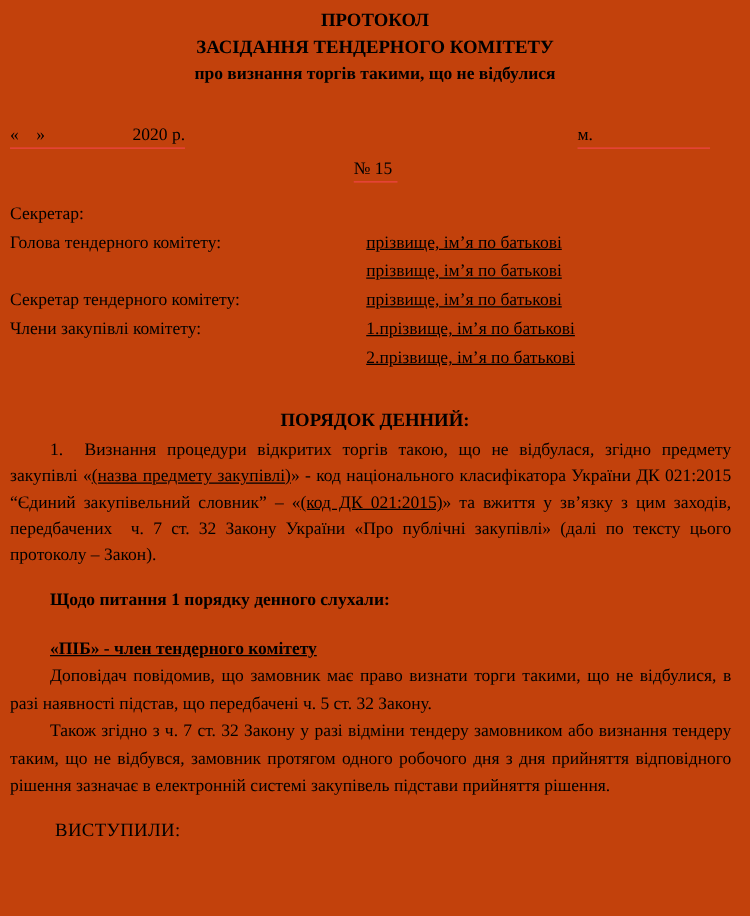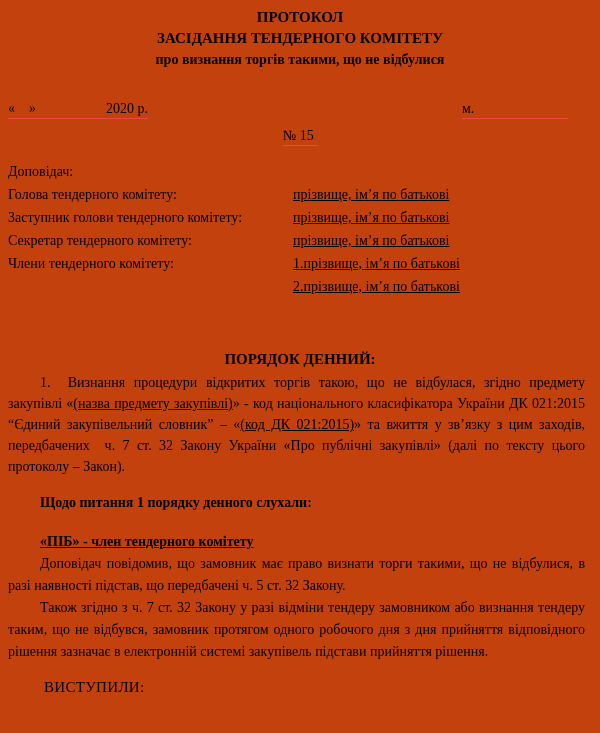--- a/index.html
+++ b/index.html
@@ -27,21 +27,21 @@
   .meta-city{position:absolute;left:462px;top:0;}
   .spacer-city{display:inline-block;width:94px;}
 
   
   .attendees{margin-top:44px;}
   .att-row{position:relative;height:23px;}
   .att-label{position:absolute;left:8px;top:0;white-space:nowrap;}
   .att-value{position:absolute;left:293px;top:0;text-decoration:underline;white-space:nowrap;}
 
   
-  .agenda-heading{margin-top:47px;text-align:center;font-weight:bold;font-size:15px;line-height:21px;}
+  .agenda-heading{margin-top:25px;text-align:center;font-weight:bold;font-size:15px;line-height:21px;}
   .para{margin:2px 15px 0 8px;text-align:justify;line-height:21px;text-indent:32px;}
   .iu{text-decoration:underline;}
 
   
   .subheading{margin:15px 15px 0 8px;font-weight:bold;text-indent:32px;line-height:21px;}
   .speaker-heading{margin:18px 15px 0 8px;font-weight:bold;text-indent:32px;line-height:22px;text-decoration:underline;}
   .body-para{margin:0 15px 0 8px;text-align:justify;line-height:22px;text-indent:32px;}
 
   
   .speeches-heading{margin:13px 15px 0 8px;font-weight:normal;font-size:15px;text-indent:36px;line-height:22px;letter-spacing:0.3px;}
@@ -62,36 +62,35 @@
       <span>«&nbsp;&nbsp;&nbsp;&nbsp;»</span><span class="spacer-date"></span><span>2020 р.</span>
     </span>
     <span class="meta-num field-underlined">№ 15</span>
     <span class="meta-city field-underlined">
       <span>м.</span><span class="spacer-city"></span>
     </span>
   </div>
 
   <div class="attendees">
     <div class="att-row">
-      <span class="att-label">Доповідач:</span>
+      <span class="att-label">Секретар:</span>
     </div>
     <div class="att-row">
       <span class="att-label">Голова тендерного комітету:</span>
       <span class="att-value">прізвище, ім’я по батькові</span>
     </div>
     <div class="att-row">
-      <span class="att-label">Заступник голови тендерного комітету:</span>
       <span class="att-value">прізвище, ім’я по батькові</span>
     </div>
     <div class="att-row">
       <span class="att-label">Секретар тендерного комітету:</span>
       <span class="att-value">прізвище, ім’я по батькові</span>
     </div>
     <div class="att-row">
-      <span class="att-label">Члени тендерного комітету:</span>
+      <span class="att-label">Члени закупівлі комітету:</span>
       <span class="att-value">1.прізвище, ім’я по батькові</span>
     </div>
     <div class="att-row">
       <span class="att-label"></span>
       <span class="att-value">2.прізвище, ім’я по батькові</span>
     </div>
   </div>
 
   <div class="agenda-heading">ПОРЯДОК ДЕННИЙ:</div>
 

